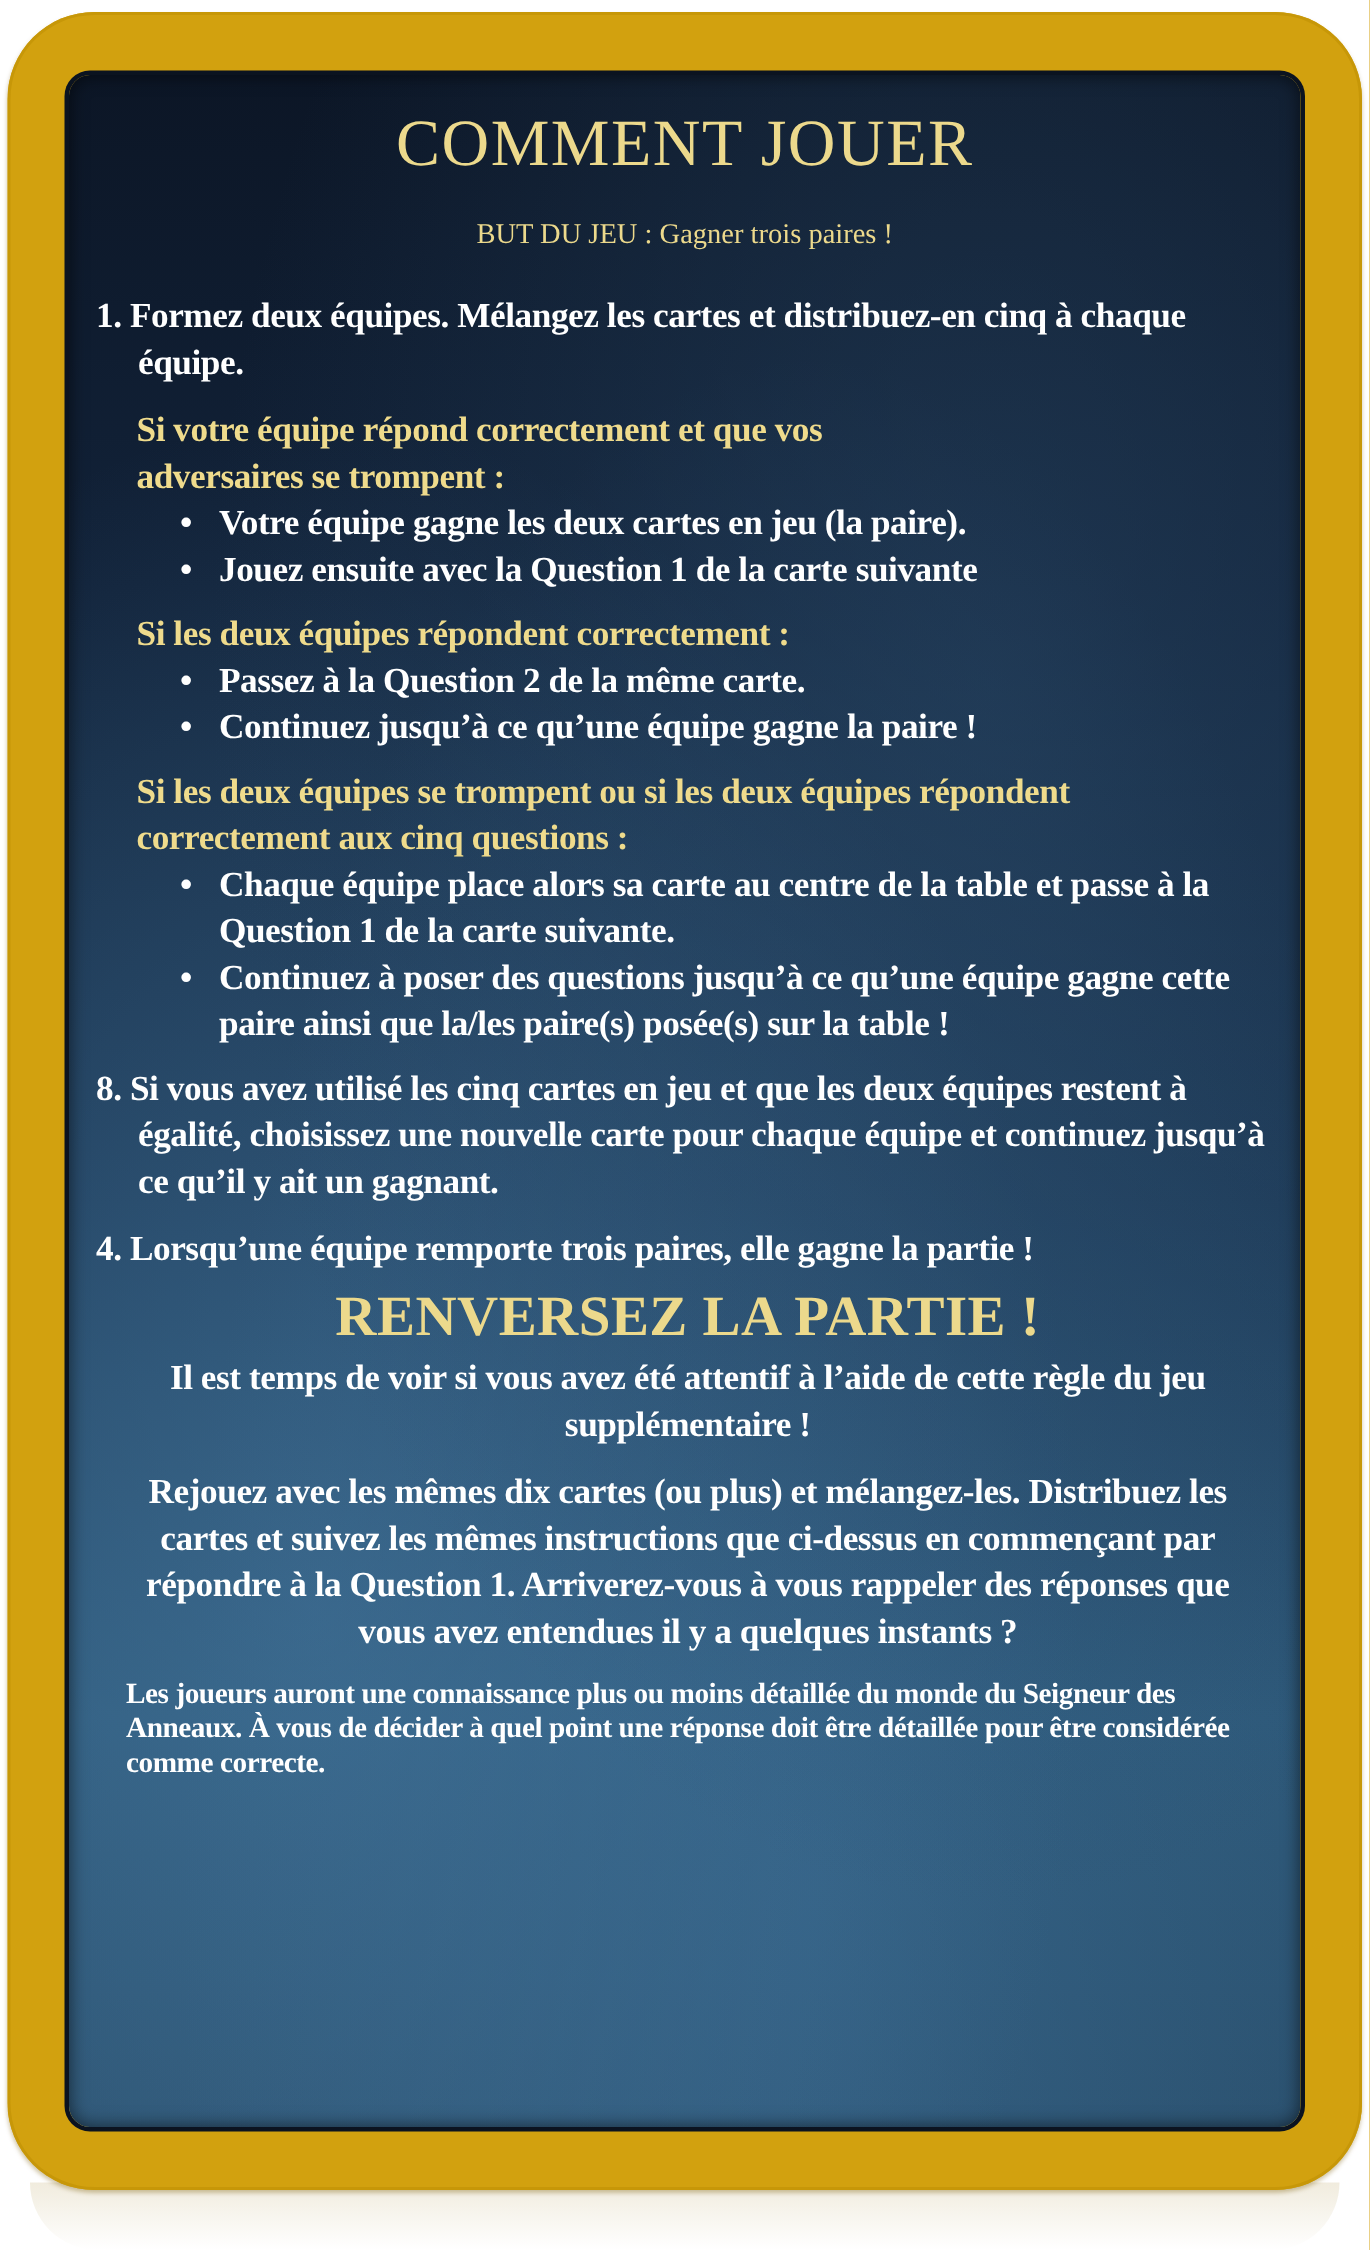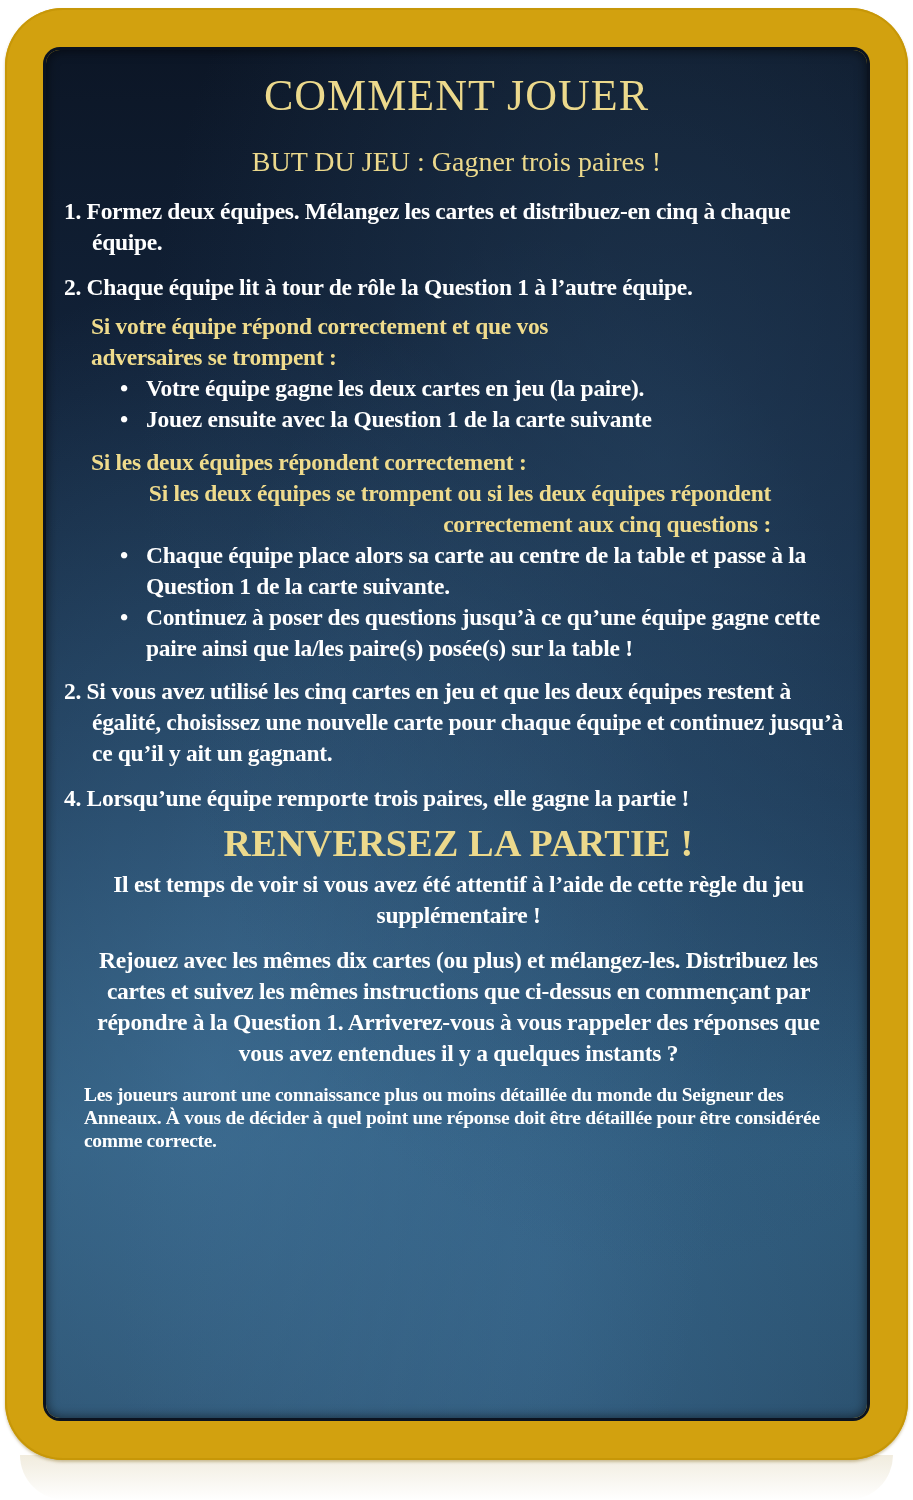--- a/index.html
+++ b/index.html
@@ -28,21 +28,21 @@
     box-shadow: 0 0 0 3px #0b1320, inset 0 0 12px rgba(0,0,0,0.6);
     color:#ffffff;
   }
   .title {
     position:absolute; left:0; right:0; top:20px; text-align:center;
     font-family:"Liberation Serif", serif; font-size:44px; letter-spacing:1px;
     color:#ecd98c; font-weight:normal;
   }
   .subtitle {
     position:absolute; left:0; right:0; top:96px; text-align:center;
-    font-family:"Liberation Serif", serif; font-size:28px; color:#ecd98c;
+    font-family:"Liberation Serif", serif; font-size:19px; color:#ecd98c;
   }
   .body {
     position:absolute; left:18px; right:14px; top:146px;
     font-weight:bold; font-size:23.5px; line-height:31px;
     font-family:Liberation Serif, serif;
     letter-spacing:-0.3px;
   }
   .step { padding-left:28px; text-indent:-28px; margin-bottom:14px; }
   .cond { color:#efdb8c; margin-left:27px; }
   .bullets { list-style:none; margin:0 0 12px 0; padding:0 0 0 56px; }
@@ -61,37 +61,40 @@
 
 <div class="reflection"></div>
 
 <div class="card">
   <div class="panel">
     <div class="title">COMMENT JOUER</div>
     <div class="subtitle">BUT DU JEU : Gagner trois paires !</div>
 
     <div class="body">
       <div class="step">1. Formez deux équipes. Mélangez les cartes et distribuez-en cinq à chaque équipe.</div>
-      <div class="step" style="margin-bottom:8px;">2. Chaque équipe lit à tour de rôle la Question 1 à l’autre équipe.</div>
 
       <div class="cond" style="max-width:560px;">Si votre équipe répond correctement et que vos adversaires se trompent :</div>
       <ul class="bullets">
         <li>Votre équipe gagne les deux cartes en jeu (la paire).</li>
         <li>Jouez ensuite avec la Question 1 de la carte suivante</li>
       </ul>
 
       <div class="cond">Si les deux équipes répondent correctement :</div>
+      <ul class="bullets">
+        <li>Passez à la Question 2 de la même carte.</li>
+        <li>Continuez jusqu’à ce qu’une équipe gagne la paire !</li>
+      </ul>
 
-      <div class="cond" style="max-width:680px;text-align:right;">Si les deux équipes se trompent ou si les deux équipes répondent correctement aux cinq questions :</div>
+      <div class="cond" style="max-width:680px;">Si les deux équipes se trompent ou si les deux équipes répondent correctement aux cinq questions :</div>
       <ul class="bullets">
         <li style="max-width:680px;">Chaque équipe place alors sa carte au centre de la table et passe à la Question 1 de la carte suivante.</li>
         <li style="max-width:700px;">Continuez à poser des questions jusqu’à ce qu’une équipe gagne cette paire ainsi que la/les paire(s) posée(s) sur la table !</li>
       </ul>
 
-      <div class="step">2. Si vous avez utilisé les cinq cartes en jeu et que les deux équipes restent à égalité, choisissez une nouvelle carte pour chaque équipe et continuez jusqu’à ce qu’il y ait un gagnant.</div>
+      <div class="step">8. Si vous avez utilisé les cinq cartes en jeu et que les deux équipes restent à égalité, choisissez une nouvelle carte pour chaque équipe et continuez jusqu’à ce qu’il y ait un gagnant.</div>
       <div class="step">4. Lorsqu’une équipe remporte trois paires, elle gagne la partie !</div>
 
       <div class="section-title">RENVERSEZ LA PARTIE !</div>
       <div class="center para" style="padding:0 10px;">Il est temps de voir si vous avez été attentif à l’aide de cette règle du jeu supplémentaire !</div>
       <div class="center para" style="padding:0 30px;">Rejouez avec les mêmes dix cartes (ou plus) et mélangez-les. Distribuez les cartes et suivez les mêmes instructions que ci-dessus en commençant par répondre à la Question 1. Arriverez-vous à vous rappeler des réponses que vous avez entendues il y a quelques instants ?</div>
       <div class="note" style="padding:0 20px;">Les joueurs auront une connaissance plus ou moins détaillée du monde du Seigneur des Anneaux. À vous de décider à quel point une réponse doit être détaillée pour être considérée comme correcte.</div>
     </div>
   </div>
 </div>
 

